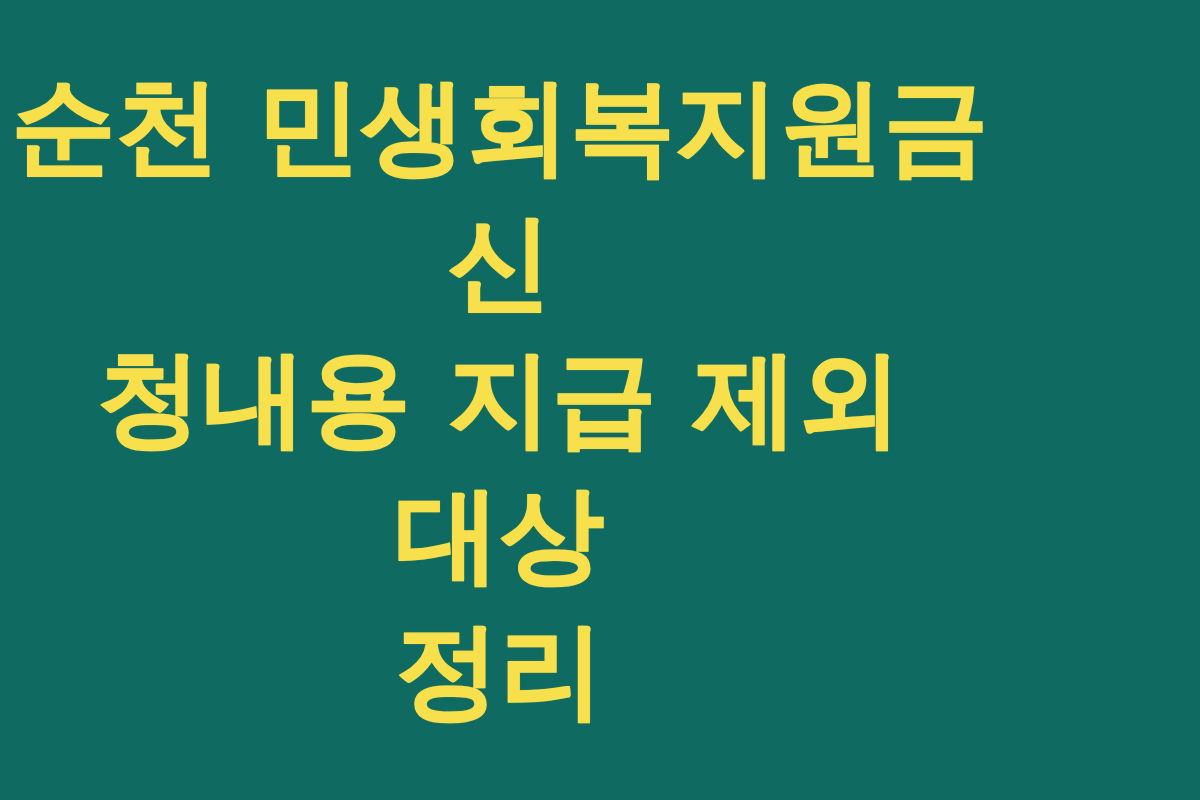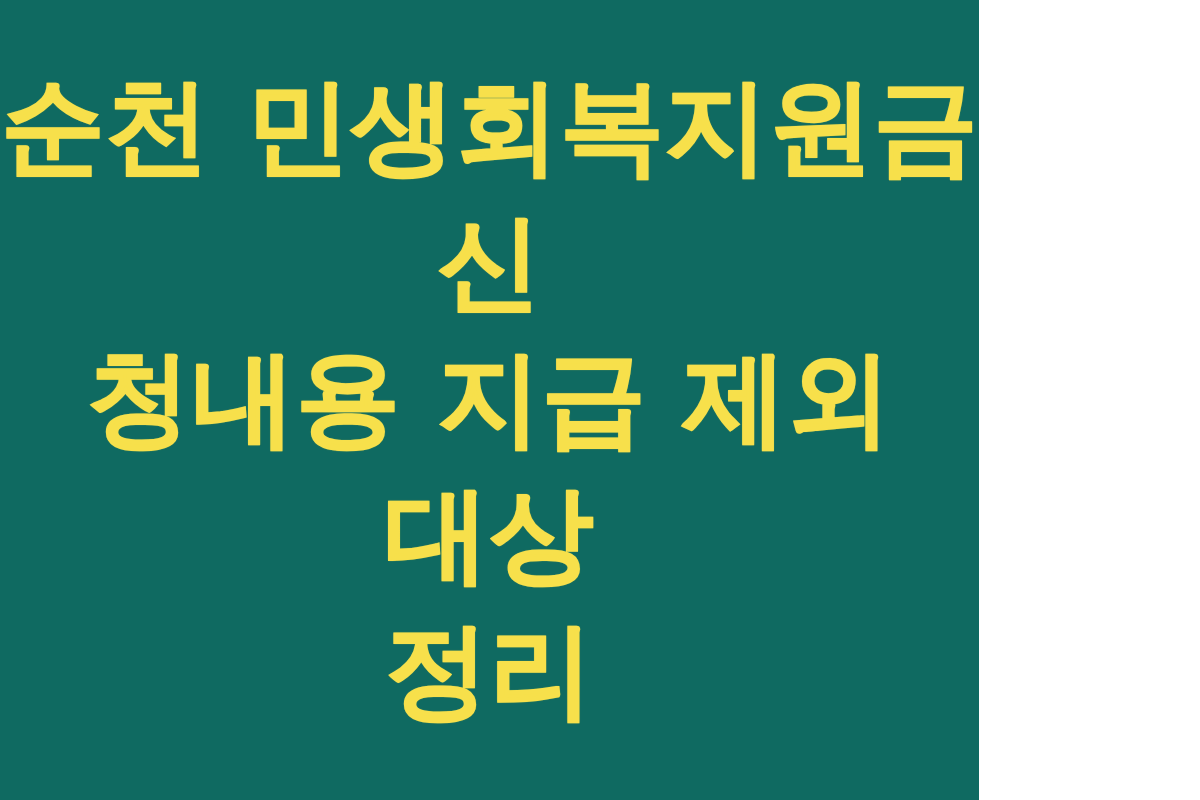--- a/index.html
+++ b/index.html
@@ -10,21 +10,21 @@
 
   body {
     width: 1200px;
     height: 800px;
     overflow: hidden;
     font-family: "DejaVu Sans", "Liberation Sans", sans-serif;
   }
 
   #thumbnail-card {
     position: relative;
-    width: 979px;
+    width: 1200px;
     height: 800px;
     box-sizing: border-box;
     display: flex;
     align-items: center;
     background: #0F6A61;
   }
 
   #headline {
     width: 1000px;
     margin: 0;

